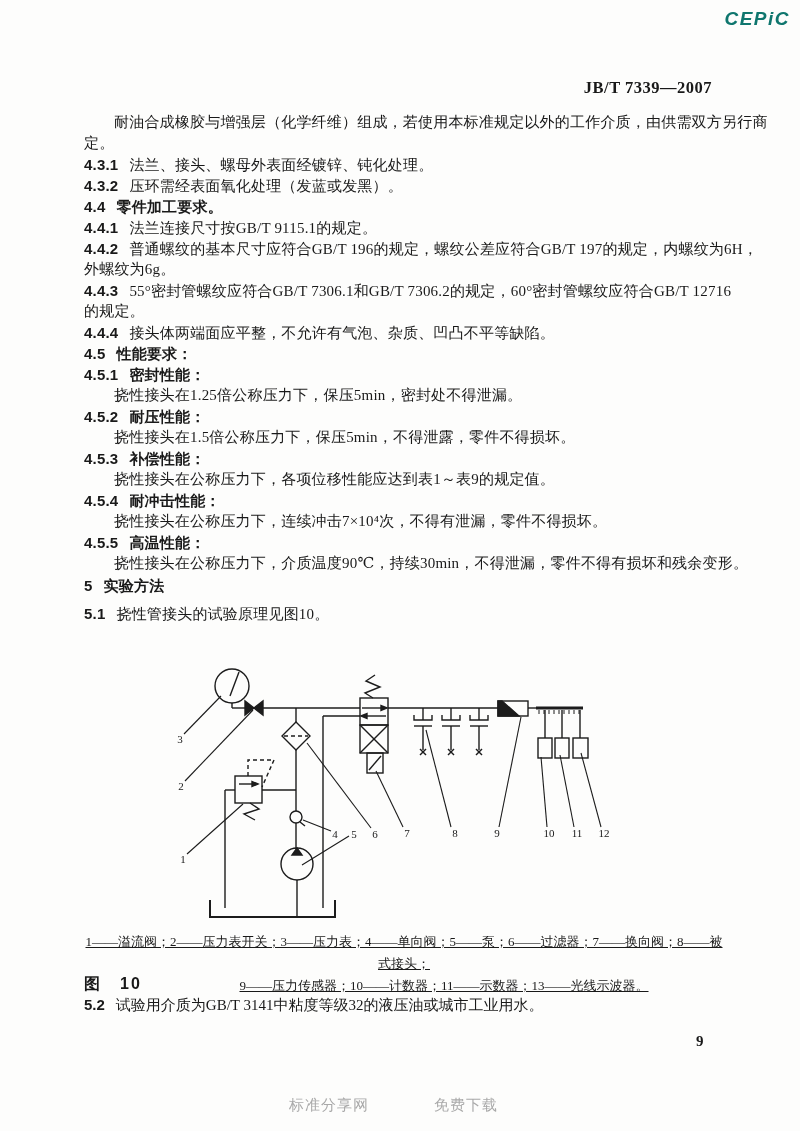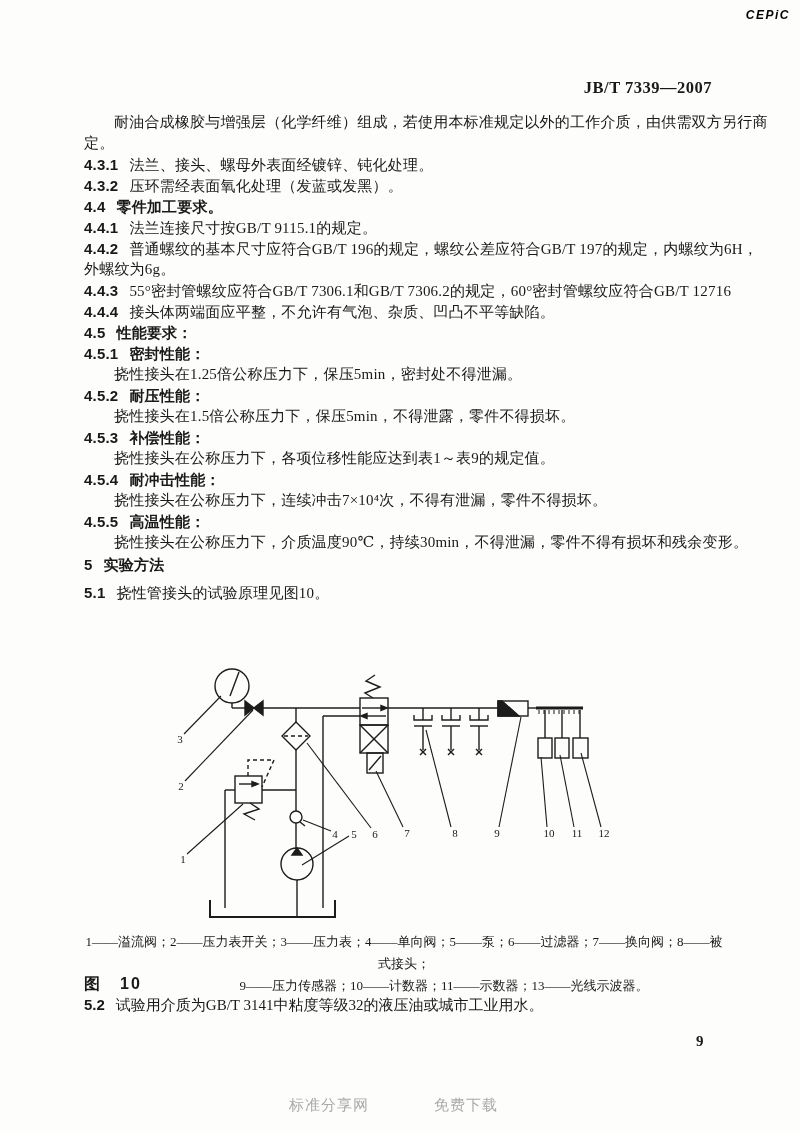--- a/index.html
+++ b/index.html
@@ -1,33 +1,33 @@
 <!DOCTYPE html>
 <html><head>
 <meta charset="utf-8">
 <style>
   html,body{margin:0;padding:0;}
   body{width:800px;height:1131px;position:relative;background:#fdfdfc;overflow:hidden;
        font-family:"Liberation Serif","DejaVu Serif",serif;color:#191919;}
   .abs{position:absolute;}
   
   #doc-number{top:78px;right:88px;font-size:16.5px;font-weight:700;letter-spacing:.5px;margin-left:8px;}
-  #logo{top:8px;right:10px;font-size:12px;font-weight:700;font-style:italic;
-        color:#000000;letter-spacing:1.5px;font-family:"Liberation Sans","DejaVu Sans",sans-serif;}
+  #logo{top:8px;right:10px;font-size:19px;font-weight:700;font-style:italic;
+        color:#0f766e;letter-spacing:1.5px;font-family:"Liberation Sans","DejaVu Sans",sans-serif;}
   
   #body-text{left:84px;top:112px;width:648px;font-size:15px;letter-spacing:.2px;}
   #body-text .line{height:21px;line-height:21px;white-space:nowrap;}
   #body-text .pi{text-indent:2em;}
   .num{font-weight:700;font-family:"Liberation Sans","DejaVu Sans",sans-serif;margin-right:11px;}
   .h{font-weight:700;font-family:"Liberation Sans","DejaVu Sans",sans-serif;}
   #body-text .hgap{margin-top:1px;margin-bottom:7px;}
   
   #figure-diagram{left:160px;top:663px;}
   svg text{font-size:11px;font-family:"Liberation Serif","DejaVu Serif",serif;fill:#191919;}
-  #figure-caption{left:84px;top:931px;width:640px;text-align:center;font-size:13px;line-height:22px;}
+  #figure-caption{left:84px;top:931px;width:640px;text-align:center;font-size:13px;line-height:22px;text-decoration:underline;}
   #figure-caption .cap2{transform:translateX(40px);}
   #figure-label{left:84px;top:974px;width:640px;text-align:left;font-size:16px;font-weight:700;
                 font-family:"Liberation Sans","DejaVu Sans",sans-serif;letter-spacing:2px;}
   #closing-line{left:84px;top:996px;width:648px;font-size:15px;white-space:nowrap;}
   #page-number{left:696px;top:1033px;font-size:15px;font-weight:700;}
   
   .footer-text{top:1096px;font-size:15px;color:#a9a9a9;letter-spacing:1px;
                font-family:"Liberation Sans","DejaVu Sans",sans-serif;}
   #footer-site{left:289px;}
   #footer-download{left:434px;}
@@ -41,20 +41,21 @@
 <div class="abs" id="body-text">
     <div class="line pi"><span>耐油合成橡胶与增强层（化学纤维）组成，若使用本标准规定以外的工作介质，由供需双方另行商</span></div>
     <div class="line p"><span>定。</span></div>
     <div class="line c"><span class="num">4.3.1</span><span>法兰、接头、螺母外表面经镀锌、钝化处理。</span></div>
     <div class="line c"><span class="num">4.3.2</span><span>压环需经表面氧化处理（发蓝或发黑）。</span></div>
     <div class="line h"><span class="num">4.4</span><span>零件加工要求。</span></div>
     <div class="line c"><span class="num">4.4.1</span><span>法兰连接尺寸按GB/T 9115.1的规定。</span></div>
     <div class="line c"><span class="num">4.4.2</span><span>普通螺纹的基本尺寸应符合GB/T 196的规定，螺纹公差应符合GB/T 197的规定，内螺纹为6H，</span></div>
     <div class="line p"><span>外螺纹为6g。</span></div>
     <div class="line c"><span class="num">4.4.3</span><span>55°密封管螺纹应符合GB/T 7306.1和GB/T 7306.2的规定，60°密封管螺纹应符合GB/T 12716</span></div>
+    <div class="line p"><span>的规定。</span></div>
     <div class="line c"><span class="num">4.4.4</span><span>接头体两端面应平整，不允许有气泡、杂质、凹凸不平等缺陷。</span></div>
     <div class="line h"><span class="num">4.5</span><span>性能要求：</span></div>
     <div class="line h"><span class="num">4.5.1</span><span>密封性能：</span></div>
     <div class="line pi"><span>挠性接头在1.25倍公称压力下，保压5min，密封处不得泄漏。</span></div>
     <div class="line h"><span class="num">4.5.2</span><span>耐压性能：</span></div>
     <div class="line pi"><span>挠性接头在1.5倍公称压力下，保压5min，不得泄露，零件不得损坏。</span></div>
     <div class="line h"><span class="num">4.5.3</span><span>补偿性能：</span></div>
     <div class="line pi"><span>挠性接头在公称压力下，各项位移性能应达到表1～表9的规定值。</span></div>
     <div class="line h"><span class="num">4.5.4</span><span>耐冲击性能：</span></div>
     <div class="line pi"><span>挠性接头在公称压力下，连续冲击7×10⁴次，不得有泄漏，零件不得损坏。</span></div>

